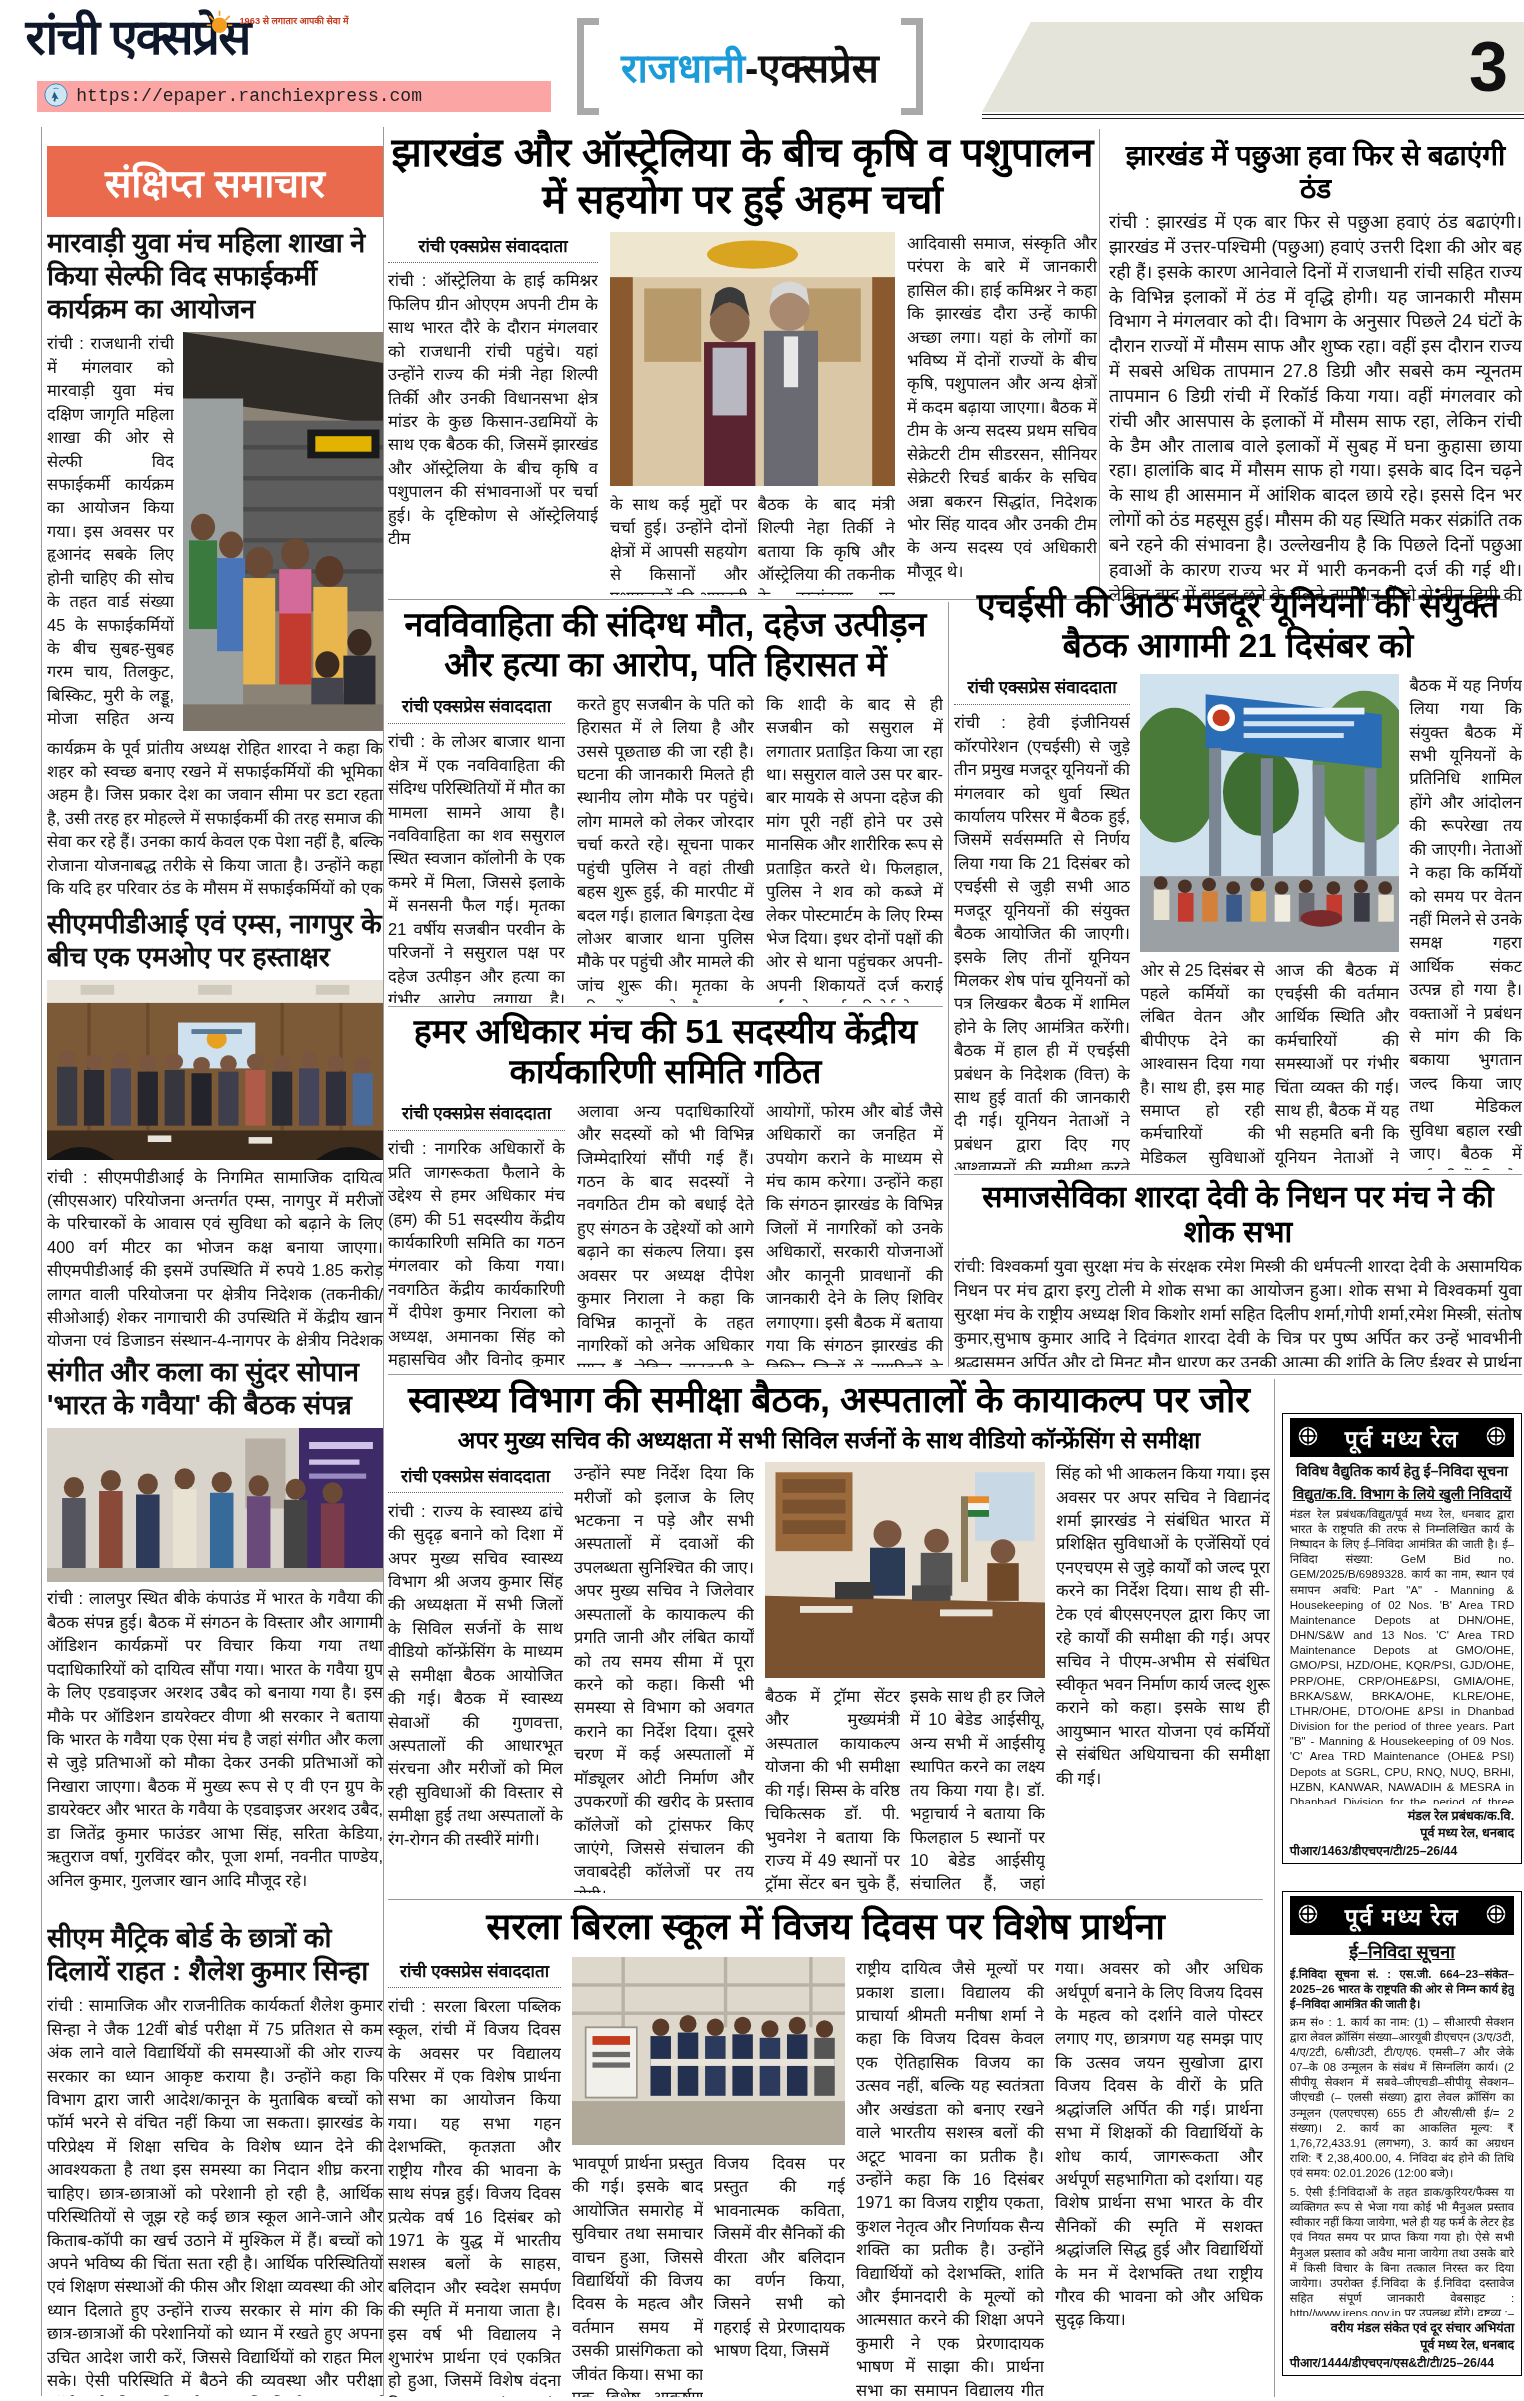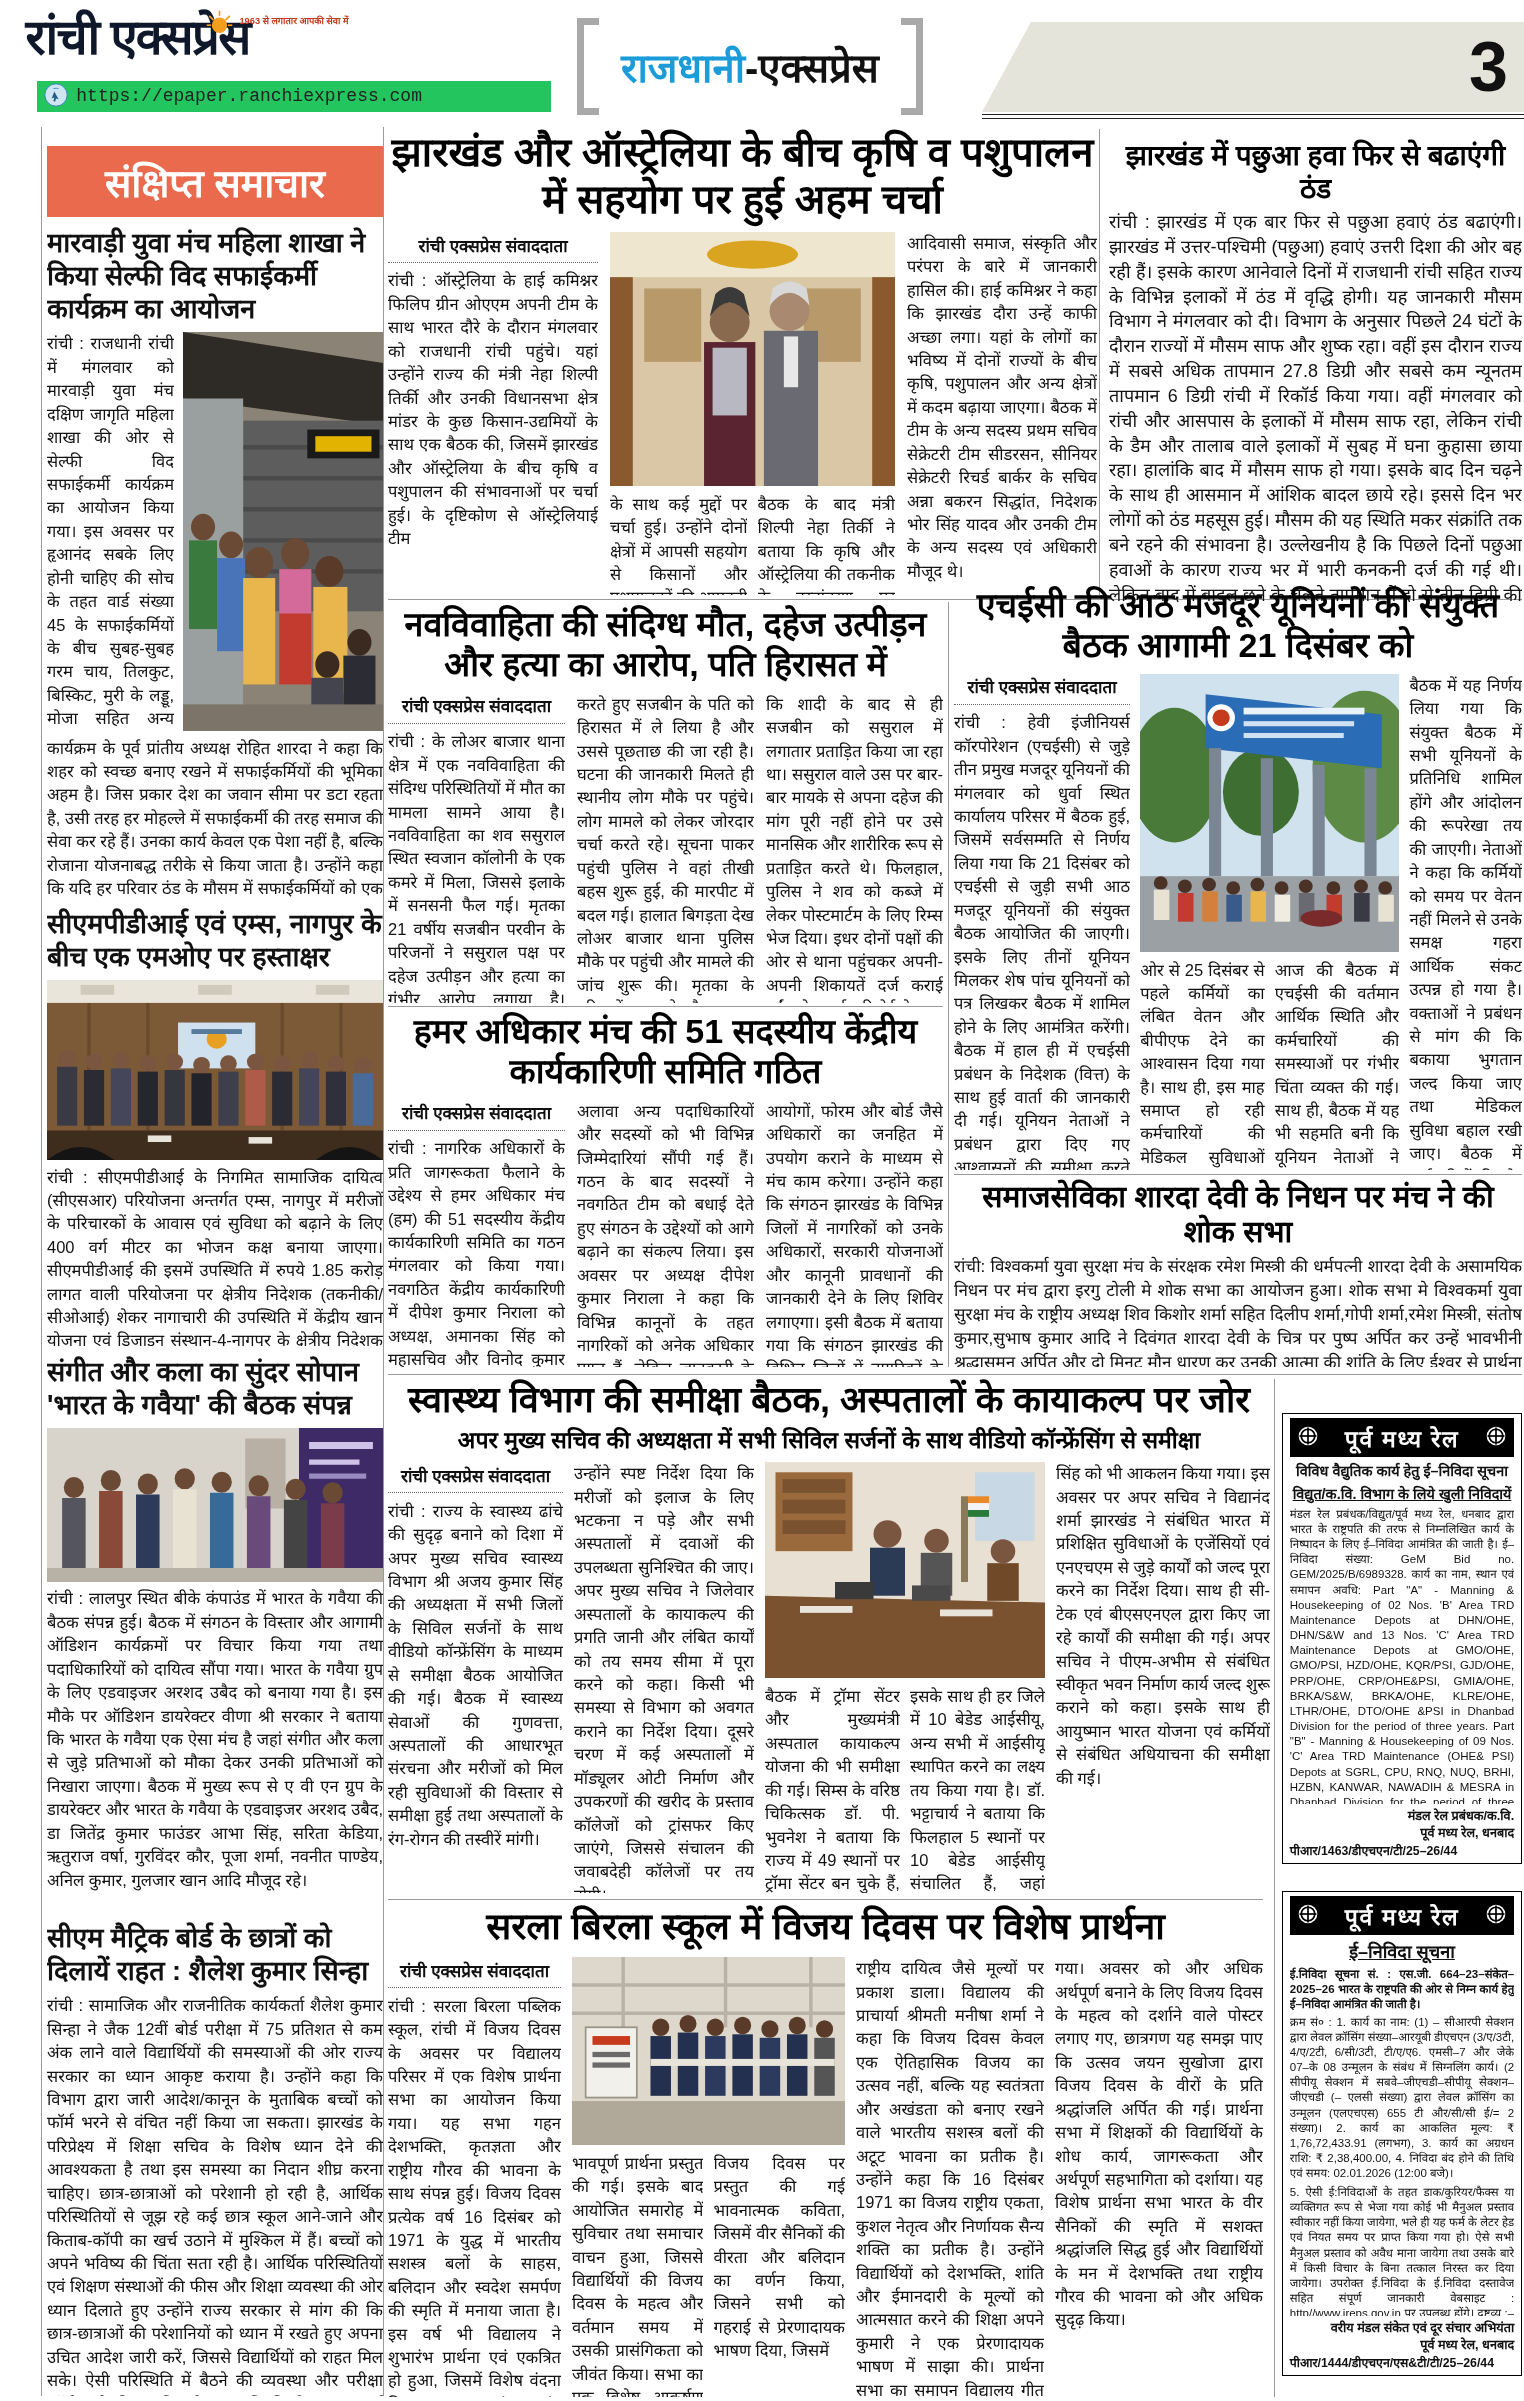--- a/index.html
+++ b/index.html
@@ -5,21 +5,21 @@
   html,body{margin:0;padding:0;background:#777;}
   .page{position:relative;width:1525px;height:2401px;background:#ffffff;overflow:hidden;
         font-family:"Liberation Sans","DejaVu Sans",sans-serif;color:#111;}
   .vrule{position:absolute;width:0.8px;background:#9a9a9a;}
   .hrule{position:absolute;height:0.8px;background:#9a9a9a;}
   
   .logo-area{position:absolute;left:25.4px;top:12px;width:526px;height:68px;}
   .logo-title{font-size:49px;font-weight:800;letter-spacing:-1.7px;color:#0f172a;line-height:1.05;}
   .sun-icon{position:absolute;left:180px;top:-3.4px;}
   .logo-tagline{position:absolute;left:214px;top:1.7px;font-size:9.3px;color:#c43b1e;font-weight:bold;white-space:nowrap;}
-  .url-bar{position:absolute;left:37px;top:81px;width:514px;height:30.5px;background:#22c55e;
+  .url-bar{position:absolute;left:37px;top:81px;width:514px;height:30.5px;background:#fca5a5;
            display:flex;align-items:center;gap:8.5px;padding-left:6.8px;box-sizing:border-box;}
   .url-text{font-family:"Liberation Mono","DejaVu Sans Mono",monospace;font-size:18px;color:#222;}
   .masthead-center{position:absolute;left:555px;top:22px;width:390px;height:88px;
                    display:flex;align-items:center;justify-content:center;gap:22px;}
   .bracket{width:15.3px;height:83px;border:7.6px solid #a9a9a9;}
   .bracket.l{border-right:none;}
   .bracket.r{border-left:none;}
   .section-title{font-size:40px;font-weight:800;white-space:nowrap;}
   .section-title .blue{color:#1b9cd8;}
   .masthead-right{position:absolute;left:982px;top:22px;width:543px;height:90px;background:#e4e4da;

